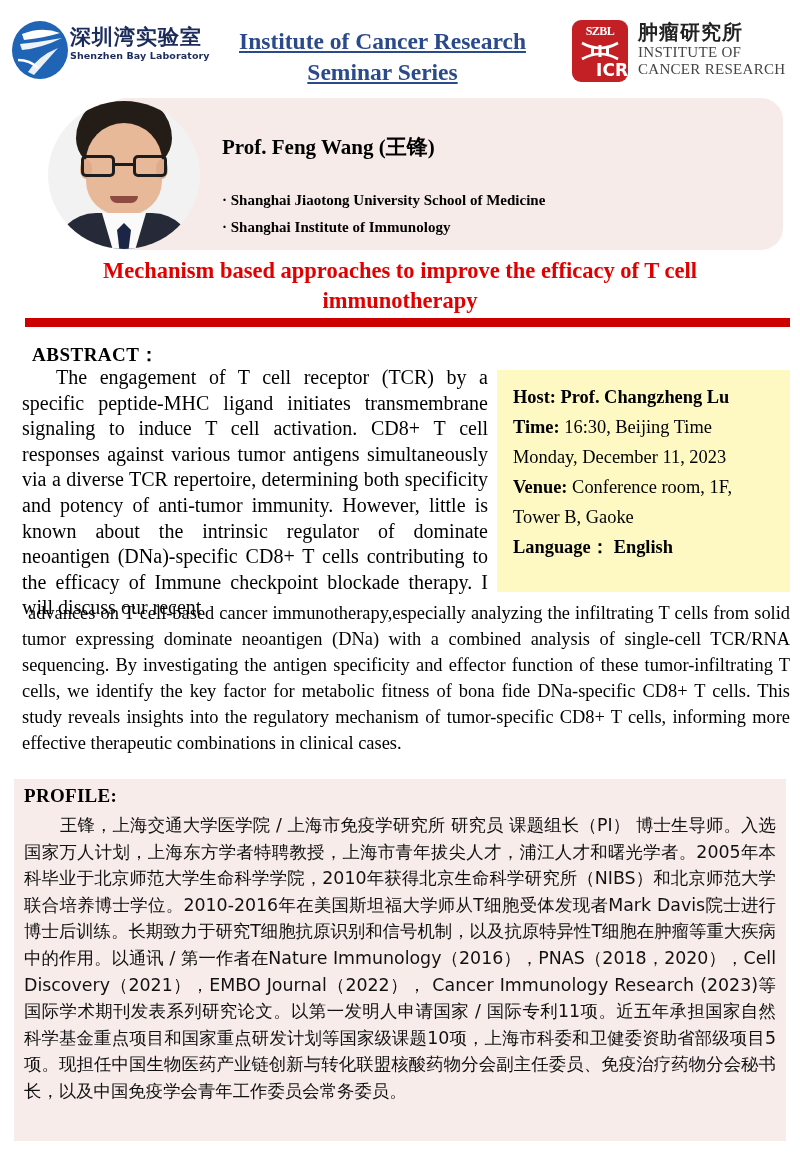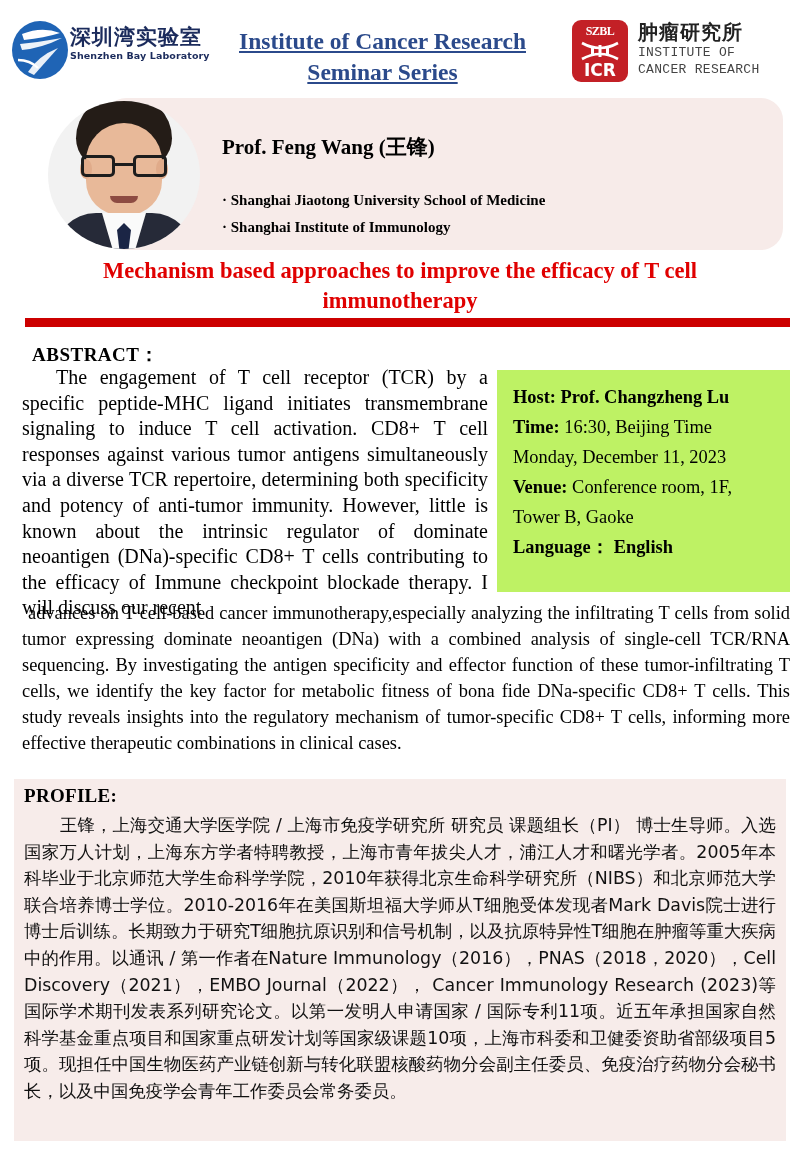--- a/index.html
+++ b/index.html
@@ -85,36 +85,36 @@
     font-size: 12px; font-weight: bold;
     line-height: 19px; padding-top: 2px;
     letter-spacing: -0.5px;
     font-family: Liberation Serif, serif;
   }
   .logo-icr-badge .bm {
     height: 20px; position: relative;
   }
   .logo-icr-badge .bb {
     font-size: 17px; font-weight: bold;
-    line-height: 19px; letter-spacing: 0px;
+    line-height: 19px; letter-spacing: 0px; text-align: right;
   }
   .logo-icr-text {
     position: absolute;
     left: 66px; top: 0px;
     width: 160px;
   }
   .logo-icr-cn {
     font-family: "DejaVu Sans", "Liberation Sans", sans-serif;
     font-size: 20px; font-weight: bold;
     color: #222222; line-height: 24px;
     letter-spacing: 1px; white-space: nowrap;
   }
   .logo-icr-en {
-    font-family: Liberation Mono, monospace;
-    font-size: 13px; color: #444444;
+    font-family: Liberation Serif, serif;
+    font-size: 15px; color: #444444;
     line-height: 17px; letter-spacing: 0.3px;
     white-space: nowrap;
   }
 
   
   .speaker-card {
     position: absolute;
     left: 104px; top: 98px;
     width: 679px; height: 152px;
     background: #f7ebe9;
@@ -239,21 +239,21 @@
     text-align: justify;
     text-justify: inter-word;
     text-indent: 6px;
   }
 
   
   .details-box {
     position: absolute;
     left: 497px; top: 370px;
     width: 293px; height: 222px;
-    background: #bef264;
+    background: #fef9c3;
   }
   .details-inner {
     padding: 12px 0 0 16px;
     font-size: 18.4px;
     line-height: 30px;
   }
   .details-inner .lbl { font-weight: bold; }
 
   
   .profile-label {

